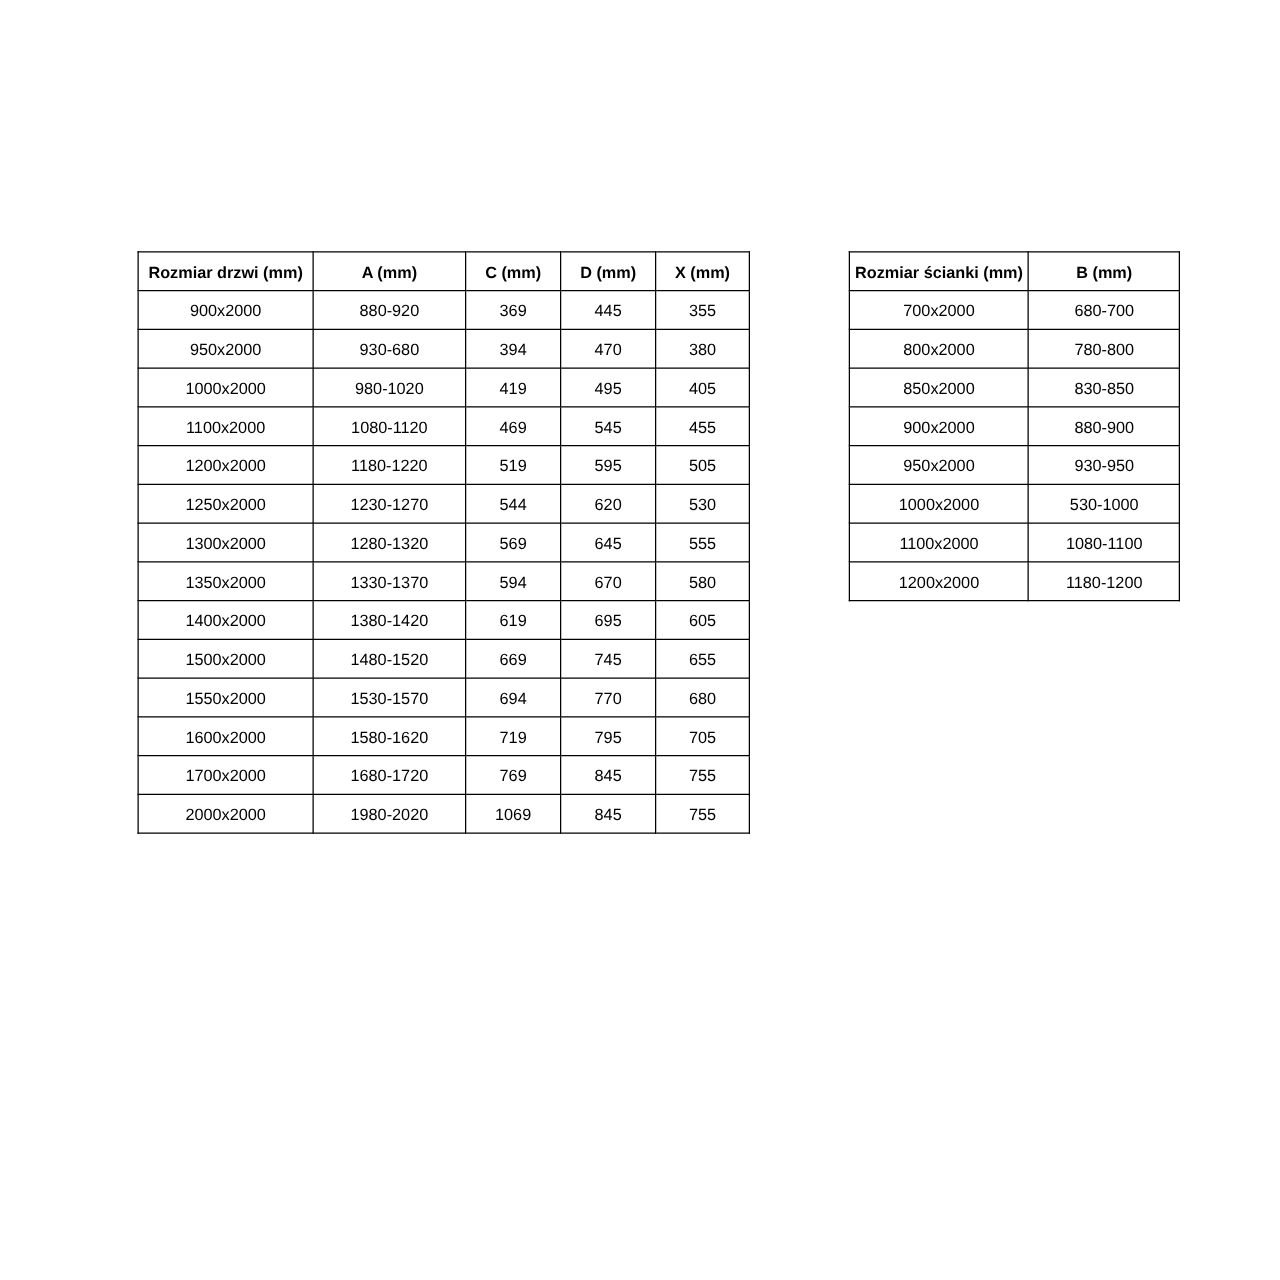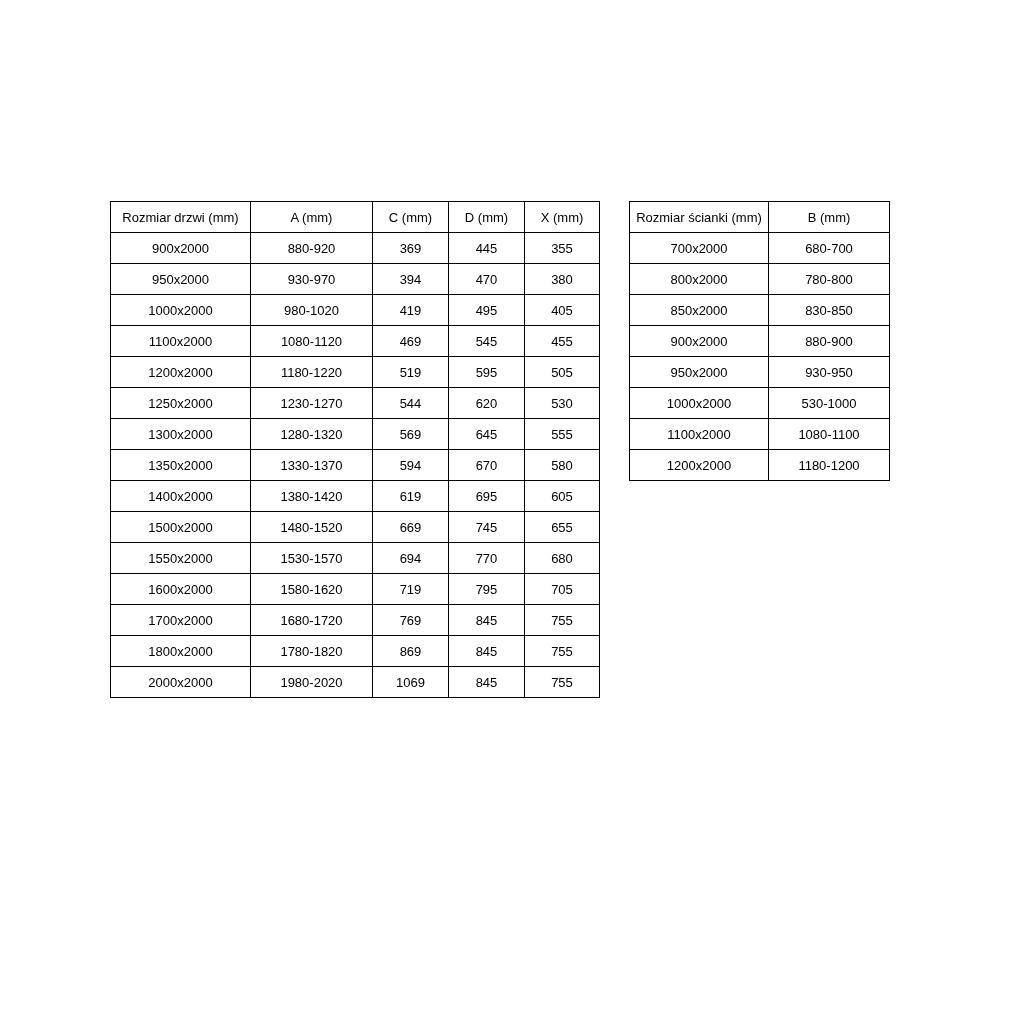--- a/index.html
+++ b/index.html
@@ -30,29 +30,29 @@
     text-align:center;
     vertical-align:middle;
     font-size:13px;
     color:var(--text-color);
     height:30px;
     padding:0 4px;
     white-space:nowrap;
     overflow:hidden;
   }
   th{
-    font-weight:400;
+    font-weight:700;
   }
   #table1{ left:110px; top:201px; }
   #table1 col.c0{ width:140px; }
   #table1 col.c1{ width:122px; }
   #table1 col.c2{ width:76px; }
   #table1 col.c3{ width:76px; }
   #table1 col.c4{ width:75px; }
-  #table2{ left:629px; top:201px; }
+  #table2{ left:679px; top:201px; }
   #table2 col.c0{ width:139px; }
   #table2 col.c1{ width:121px; }
 </style>
 </head>
 <body>
 
 <table id="table1">
   <colgroup>
       <col class="c0">
       <col class="c1">
@@ -72,21 +72,21 @@
   <tbody>
       <tr>
         <td>900x2000</td>
         <td>880-920</td>
         <td>369</td>
         <td>445</td>
         <td>355</td>
       </tr>
       <tr>
         <td>950x2000</td>
-        <td>930-970</td>
+        <td>930-680</td>
         <td>394</td>
         <td>470</td>
         <td>380</td>
       </tr>
       <tr>
         <td>1000x2000</td>
         <td>980-1020</td>
         <td>419</td>
         <td>495</td>
         <td>405</td>
@@ -151,27 +151,20 @@
         <td>1600x2000</td>
         <td>1580-1620</td>
         <td>719</td>
         <td>795</td>
         <td>705</td>
       </tr>
       <tr>
         <td>1700x2000</td>
         <td>1680-1720</td>
         <td>769</td>
-        <td>845</td>
-        <td>755</td>
-      </tr>
-      <tr>
-        <td>1800x2000</td>
-        <td>1780-1820</td>
-        <td>869</td>
         <td>845</td>
         <td>755</td>
       </tr>
       <tr>
         <td>2000x2000</td>
         <td>1980-2020</td>
         <td>1069</td>
         <td>845</td>
         <td>755</td>
       </tr>

